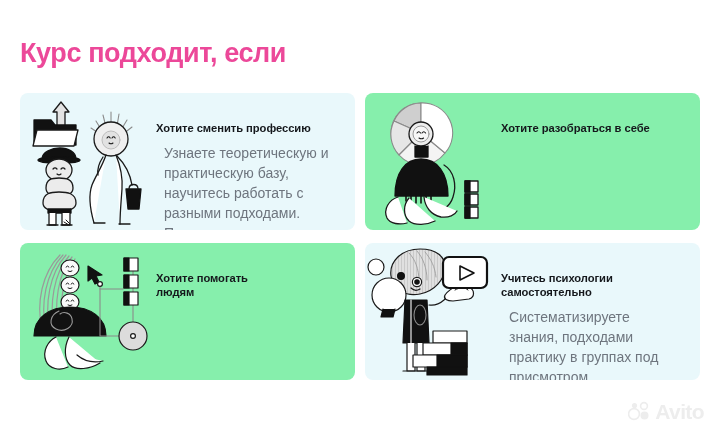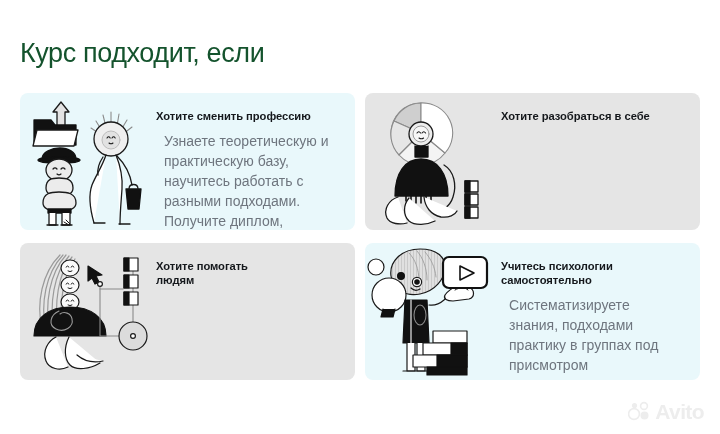--- a/index.html
+++ b/index.html
@@ -22,23 +22,23 @@
     box-sizing: border-box;
   }
 
   
   .page-title {
     position: absolute;
     left: 20px;
     top: 19px;
     font-size: 27px;
     line-height: 32px;
-    font-weight: 400;
+    font-weight: 700;
     letter-spacing: -0.4px;
-    color: #14532d;
+    color: #ec4899;
     white-space: nowrap;
   }
 
   
   .grid {
     position: absolute;
     left: 20px;
     top: 93px;
     width: 680px;
     display: grid;
@@ -51,21 +51,21 @@
   .card {
     position: relative;
     border-radius: 8px;
     overflow: hidden;
     display: flex;
     flex-direction: row;
     align-items: stretch;
     box-sizing: border-box;
   }
   .card.tint-blue { background: #e9f8fb; }
-  .card.tint-gray { background: #e5e5e5; }
+  .card.tint-gray { background: #86efac; }
 
   .card-art {
     flex: 0 0 130px;
     position: relative;
   }
   .card-art svg {
     position: absolute;
     left: 0;
     top: 0;
     width: 130px;
@@ -77,21 +77,21 @@
     flex: 1 1 auto;
     padding: 16px 12px 10px 6px;
     box-sizing: border-box;
   }
 
   .card-title {
     font-size: 11.2px;
     line-height: 14px;
     font-weight: 700;
     color: #15181c;
-    margin: 0 0 7px 0;
+    margin: 12px 0 7px 0;
     letter-spacing: -0.05px;
   }
 
   .card-text {
     font-size: 14px;
     line-height: 20px;
     color: #6e757e;
     margin: 8px;
     letter-spacing: 0.02px;
   }

